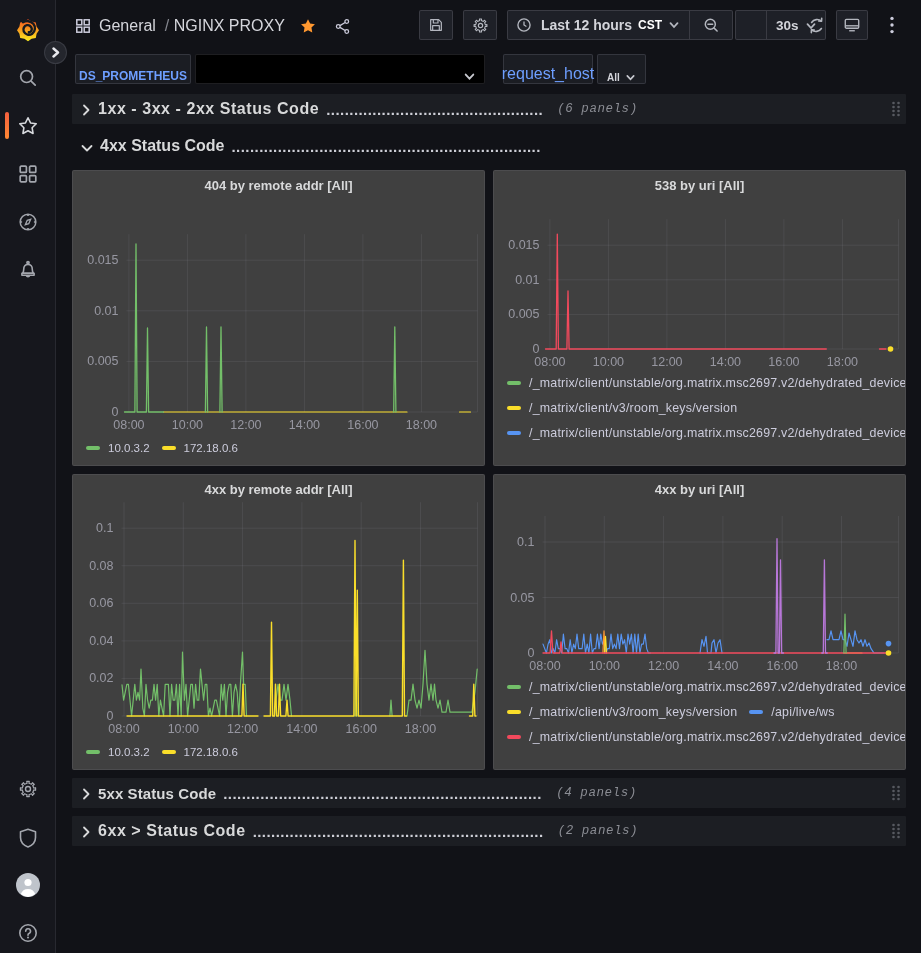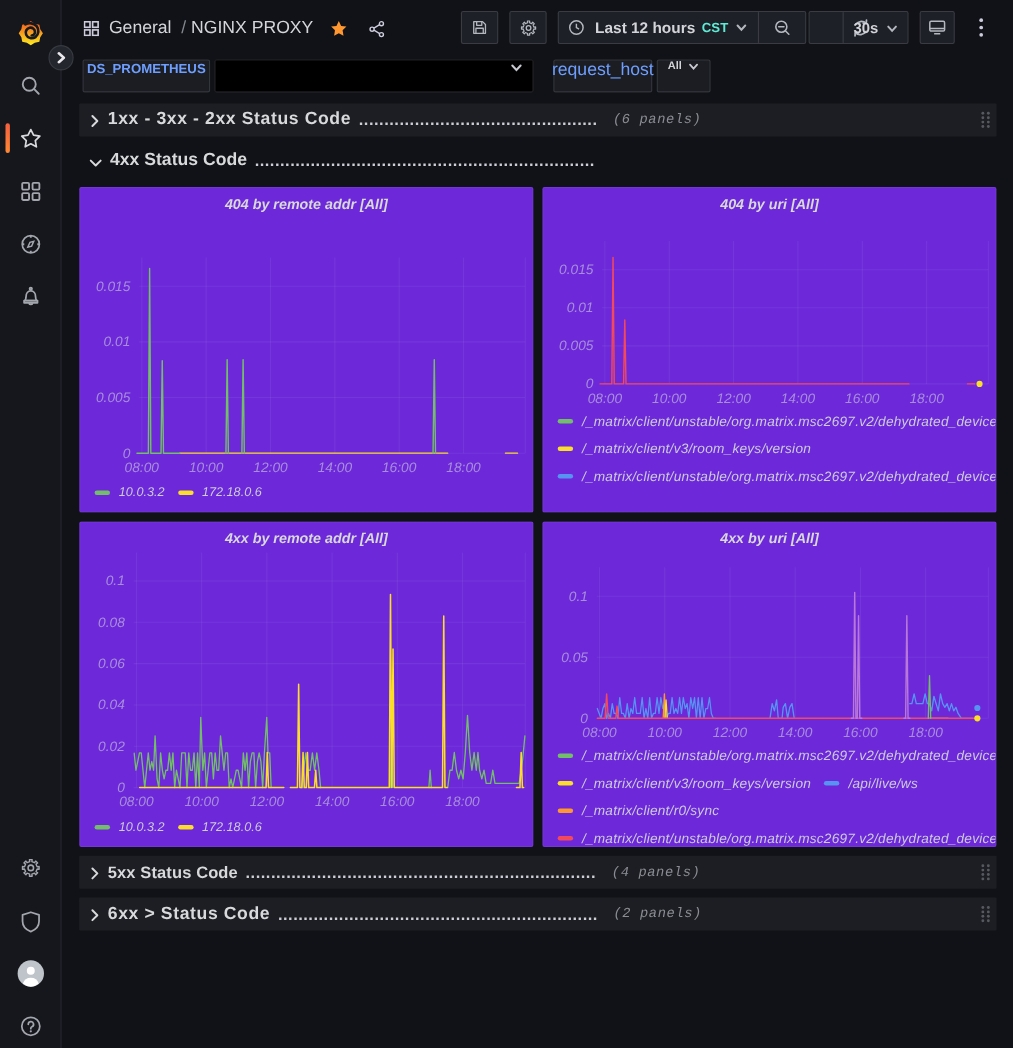--- a/index.html
+++ b/index.html
@@ -1,26 +1,26 @@
 <!DOCTYPE html>
 <html><head><meta charset="utf-8"><style>
 * { margin:0; padding:0; box-sizing:border-box; }
 body { width:921px; height:953px; background:#111217; font-family:"Liberation Sans",sans-serif; position:relative; overflow:hidden; color:#ccccdc; }
 #sidebar { position:absolute; left:0; top:0; width:56px; height:953px; background:#16171d; border-right:1px solid rgba(204,204,220,0.10); }
 .sicon { position:absolute; left:28px; transform:translate(-50%,-50%); }
 #navtoggle { position:absolute; left:44px; top:41px; width:23px; height:23px; background:#24262d; border:1px solid rgba(204,204,220,0.13); border-radius:50%; z-index:5; display:flex; align-items:center; justify-content:center; }
 #actbar { position:absolute; left:5px; top:112px; width:4px; height:27px; border-radius:2px; background:linear-gradient(#f55f3e,#ff8833); }
 .btn { position:absolute; height:30px; background:#1e2027; border:1px solid rgba(204,204,220,0.16); border-radius:2px; display:flex; align-items:center; justify-content:center; color:#b4b7bf; }
-.vbox { position:absolute; height:30px; background:#1b1d23; border:1px solid rgba(204,204,220,0.15); border-radius:2px; display:flex; align-items:flex-start; }
+.vbox { position:absolute; height:30px; background:#1b1d23; border:1px solid rgba(204,204,220,0.15); border-radius:2px; display:flex; align-items:flex-end; }
 .rowhdr { position:absolute; left:72px; width:834px; height:30px; display:flex; align-items:center; font-weight:bold; font-size:16px; letter-spacing:0.55px; color:#d8d9da; }
 .rowbg { background:#1c1e23; border-radius:1px; }
 .dots { overflow:hidden; white-space:nowrap; font-size:15px; letter-spacing:0.45px; color:#cdced6; margin-left:7px; font-weight:bold; flex:0 0 auto; }
 .pcount { font-style:italic; font-weight:normal; font-size:12.5px; color:#8b8d94; margin-left:14px; white-space:nowrap;font-family:Liberation Mono, monospace; }
 .draghandle { position:absolute; right:5px; top:7px; opacity:0.55; }
-.panel { position:absolute; width:413px; height:296px; background:#6d28d9; border:1px solid rgba(204,204,220,0.09); border-radius:2px; overflow:hidden;font-style:italic; }
+.panel { position:absolute; width:413px; height:296px; background:#404040; border:1px solid rgba(204,204,220,0.09); border-radius:2px; overflow:hidden; }
 .ptitle { position:absolute; top:7px; left:0; width:100%; text-align:center; font-size:13px; font-weight:bold; color:#d8d9da; }
 .legend { position:absolute; font-size:11.5px; color:#ccccdc; white-space:nowrap; }
 .legend.big { font-size:12.4px; letter-spacing:0.22px; }
 .legrow { height:25px; display:flex; align-items:center; }
 .ldash { display:inline-block; width:14px; height:4px; border-radius:2px; margin-right:8px; flex:0 0 auto; }
 .ldash2 { display:inline-block; width:14px; height:4px; border-radius:2px; margin:0 8px 0 12px; flex:0 0 auto; }
 svg { display:block; }
 </style></head><body>
 
 <div id="sidebar"></div>
@@ -126,33 +126,33 @@
 <path d="M21.08,10.49 L21.08,13.51 L18.91,13.15 L17.70,16.07 L19.49,17.35 L17.35,19.49 L16.07,17.70 L13.15,18.91 L13.51,21.08 L10.49,21.08 L10.85,18.91 L7.93,17.70 L6.65,19.49 L4.51,17.35 L6.30,16.07 L5.09,13.15 L2.92,13.51 L2.92,10.49 L5.09,10.85 L6.30,7.93 L4.51,6.65 L6.65,4.51 L7.93,6.30 L10.85,5.09 L10.49,2.92 L13.51,2.92 L13.15,5.09 L16.07,6.30 L17.35,4.51 L19.49,6.65 L17.70,7.93 L18.91,10.85 Z" stroke-width="1.5" stroke-linejoin="round"></path>
 </svg>
   </div>
 
 <div class="btn" style="left:507px;top:10px;width:226px;justify-content:flex-start;padding:0 8px">
 <svg width="16" height="16" viewBox="0 0 20 20" fill="none" stroke="#b4b7bf" stroke-width="1.7">
       <circle cx="10" cy="10" r="7.6"></circle>
       <path d="M10 5.6 V10 L13 11.8" stroke-width="1.6"></path>
     </svg>
 <span style="margin-left:9px;font-size:14px;color:#d3d4da;font-weight:bold">Last 12 hours</span>
-<span style="margin-left:6px;font-size:12px;color:#5eead4;font-weight:bold">CST</span>
+<span style="margin-left:6px;font-size:12px;color:#ffffff;font-weight:bold">CST</span>
 <svg style="margin-left:6px" width="12" height="12" viewBox="0 0 12 12" fill="none" stroke="#b4b7bf" stroke-width="1.8" stroke-linecap="round">
       <path d="M2.5 4.2 L6 8 L9.5 4.2"></path>
     </svg>
 <div style="position:absolute;right:42px;top:0;width:1px;height:28px;background:rgba(204,204,220,0.16)"></div>
 <svg style="position:absolute;right:12px" width="17" height="17" viewBox="0 0 20 20" fill="none" stroke="#b4b7bf" stroke-width="1.7" stroke-linecap="round">
       <circle cx="8.6" cy="8.6" r="5.9"></circle>
       <line x1="13.1" y1="13.1" x2="16.6" y2="16.6"></line>
       <line x1="5.8" y1="8.6" x2="11.4" y2="8.6"></line>
     </svg>
 </div>
 
-<div class="btn" style="left:735px;top:10px;width:91px;justify-content:center;padding:0">
+<div class="btn" style="left:735px;top:10px;width:91px;justify-content:flex-end;padding:0">
 <svg style="margin-left:4px" width="17" height="17" viewBox="0 0 17 17" fill="none" stroke="#b4b7bf" stroke-width="1.6" stroke-linecap="round" stroke-linejoin="round">
 <path d="M13.4 4.1 a6.6 6.6 0 0 0 -9.8 1.4"></path>
       <path d="M13.7 1.4 l-0.2 2.8 -2.8 -0.2"></path>
 <path d="M3.6 12.9 a6.6 6.6 0 0 0 9.8 -1.4"></path>
       <path d="M3.3 15.6 l0.2 -2.8 2.8 0.2"></path>
 </svg>
 <div style="position:absolute;left:29.5px;top:0;width:1px;height:28px;background:rgba(204,204,220,0.16)"></div>
 <span style="position:absolute;left:40px;font-size:13.5px;color:#d3d4da;font-weight:bold">30s</span>
 <svg style="position:absolute;left:69px;top:9px" width="12" height="12" viewBox="0 0 12 12" fill="none" stroke="#b4b7bf" stroke-width="1.8" stroke-linecap="round">
       <path d="M2.5 4.2 L6 8 L9.5 4.2"></path>
@@ -279,21 +279,21 @@
       <path d="M132.4,241.0 L133.5,156.0 L134.6,241.0" fill="none" stroke="#73BF69" stroke-width="1.3" stroke-linejoin="round" stroke-linecap="round"></path>
       <path d="M146.9,241.0 L148.0,156.0 L149.1,241.0" fill="none" stroke="#73BF69" stroke-width="1.3" stroke-linejoin="round" stroke-linecap="round"></path>
       <path d="M320.7,241.0 L321.8,156.0 L322.9,241.0" fill="none" stroke="#73BF69" stroke-width="1.3" stroke-linejoin="round" stroke-linecap="round"></path>
     </svg>
 <div class="legend" style="left:13px;top:264px">
       <div class="legrow"><span class="ldash" style="background:#73BF69"></span>10.0.3.2<span class="ldash2" style="background:#FADE2A"></span>172.18.0.6</div>
     </div>
 </div>
 
 <div class="panel" style="left:493px;top:170px">
-<div class="ptitle">404 by uri [All]</div>
+<div class="ptitle">538 by uri [All]</div>
 <svg width="413" height="296" viewBox="0 0 413 296" style="position:absolute;left:0;top:0">
       <line x1="53.5" y1="178.0" x2="404.5" y2="178.0" stroke="rgba(204,204,220,0.09)" stroke-width="1"></line>
       <text x="45.5" y="182.0" text-anchor="end" font-size="12.5" fill="rgba(204,204,220,0.62)">0</text>
       <line x1="53.5" y1="143.4" x2="404.5" y2="143.4" stroke="rgba(204,204,220,0.09)" stroke-width="1"></line>
       <text x="45.5" y="147.4" text-anchor="end" font-size="12.5" fill="rgba(204,204,220,0.62)">0.005</text>
       <line x1="53.5" y1="108.8" x2="404.5" y2="108.8" stroke="rgba(204,204,220,0.09)" stroke-width="1"></line>
       <text x="45.5" y="112.8" text-anchor="end" font-size="12.5" fill="rgba(204,204,220,0.62)">0.01</text>
       <line x1="53.5" y1="74.2" x2="404.5" y2="74.2" stroke="rgba(204,204,220,0.09)" stroke-width="1"></line>
       <text x="45.5" y="78.2" text-anchor="end" font-size="12.5" fill="rgba(204,204,220,0.62)">0.015</text>
       <line x1="55.9" y1="48.2" x2="55.9" y2="178.0" stroke="rgba(204,204,220,0.09)" stroke-width="1"></line>
@@ -394,16 +394,15 @@
       <path d="M49.0,178.0 L56.1,178.0 L57.5,155.8 L58.9,178.0 L65.8,178.0 L67.0,166.9 L68.2,178.0 L392.0,178.0" fill="none" stroke="#F2495C" stroke-width="1.3" stroke-linejoin="round" stroke-linecap="round"></path>
       <path d="M280.0,178.0 L281.9,178.0 L283.0,63.7 L284.1,178.0 L285.4,178.0 L286.5,84.8 L287.6,178.0 L289.5,178.0" fill="none" stroke="#B877D9" stroke-width="1.3" stroke-linejoin="round" stroke-linecap="round"></path>
       <path d="M327.8,178.0 L329.3,178.0 L330.4,84.8 L331.5,178.0 L333.2,178.0" fill="none" stroke="#B877D9" stroke-width="1.3" stroke-linejoin="round" stroke-linecap="round"></path>
       <path d="M349.9,178.0 L351.0,139.2 L352.1,178.0" fill="none" stroke="#73BF69" stroke-width="1.2" stroke-linejoin="round" stroke-linecap="round"></path>
       <circle cx="394.5" cy="168.6" r="2.8" fill="#5794F2"></circle>
       <circle cx="394.5" cy="178.0" r="2.8" fill="#FADE2A"></circle>
     </svg>
 <div class="legend big" style="left:13px;top:199px">
 <div class="legrow"><span class="ldash" style="background:#73BF69"></span>/_matrix/client/unstable/org.matrix.msc2697.v2/dehydrated_device</div>
 <div class="legrow"><span class="ldash" style="background:#FADE2A"></span>/_matrix/client/v3/room_keys/version<span class="ldash2" style="background:#5794F2"></span>/api/live/ws</div>
-<div class="legrow"><span class="ldash" style="background:#FF9830"></span>/_matrix/client/r0/sync</div>
 <div class="legrow"><span class="ldash" style="background:#F2495C"></span>/_matrix/client/unstable/org.matrix.msc2697.v2/dehydrated_device</div>
 </div>
 </div>
 
 </body></html>

